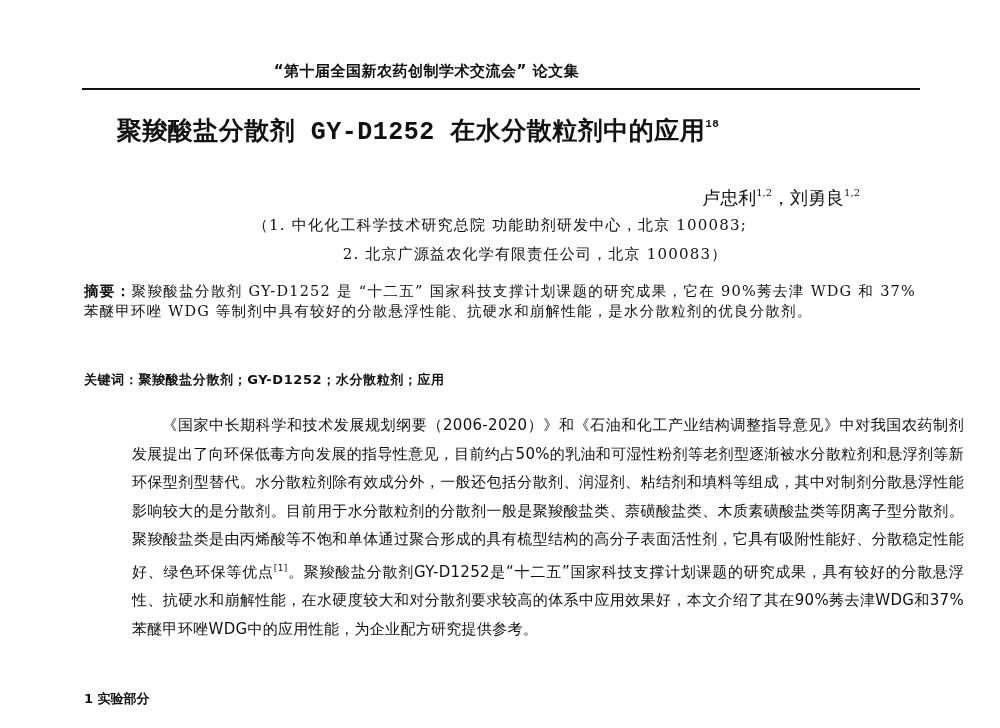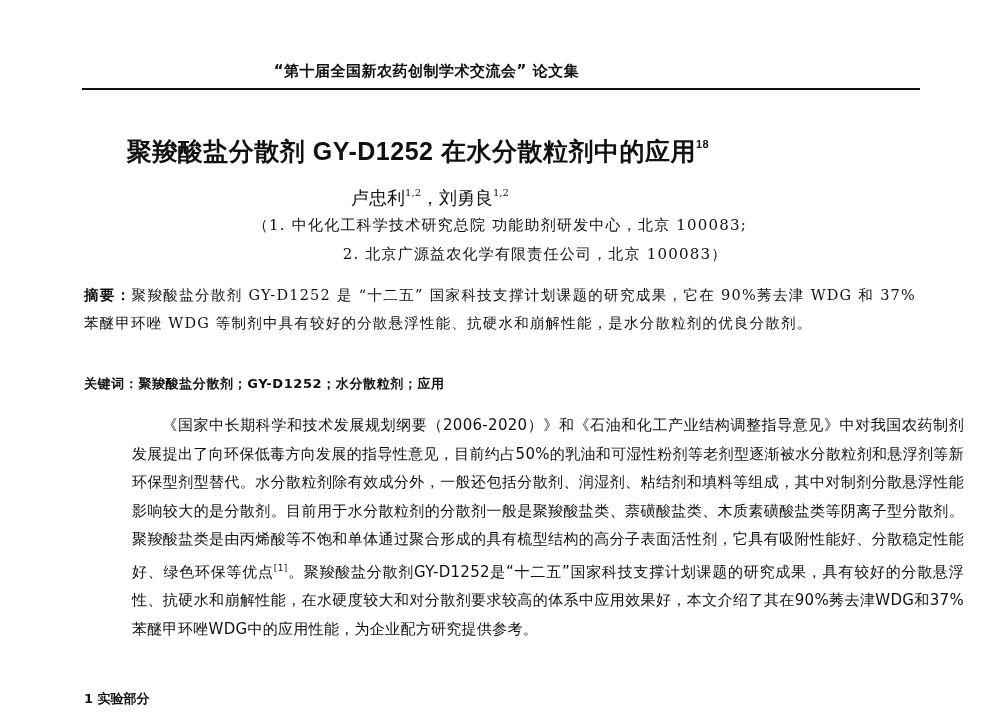--- a/index.html
+++ b/index.html
@@ -1,27 +1,27 @@
 <!DOCTYPE html>
 <html><head>
 <meta charset="utf-8">
 <style>
   html, body { margin: 0; padding: 0; background: #ffffff; }
   body { width: 1000px; height: 728px; overflow: hidden; position: relative; color: #111; font-family: "DejaVu Serif", "Liberation Serif", serif; }
   .abs { position: absolute; }
   .header { left: 0; top: 62px; width: 853px; text-align: center; font-family: "DejaVu Sans", sans-serif; font-weight: bold; font-size: 15px; letter-spacing: 0.5px; }
   .rule { left: 82px; top: 88px; width: 838px; height: 2px; background: #111; }
-  .title { left: 0; top: 135px; width: 836px; text-align: center; font-family: Liberation Sans, sans-serif; font-weight: bold; font-size: 25px; letter-spacing: 0.5px; }
+  .title { left: 0; top: 114px; width: 836px; text-align: center; font-family: Liberation Mono, monospace; font-weight: bold; font-size: 25px; letter-spacing: 0.5px; }
   .title sup { font-size: 11px; vertical-align: 12px; }
-  .authors { left: 0; top: 186px; width: 860px; text-align: center; font-size: 18px; }
+  .authors { left: 0; top: 186px; width: 860px; text-align: right; font-size: 18px; }
   .authors sup { font-size: 10px; vertical-align: 8px; }
   .aff { left: 0; width: 1000px; text-align: center; font-size: 15px; letter-spacing: 1.2px; }
   .aff1 { top: 216px; }
   .aff2 { top: 245px; padding-left: 35px; }
-  .para { left: 84px; width: 832px; font-size: 15px; line-height: 28px; text-align: justify; letter-spacing: 0.6px; }
+  .para { left: 84px; width: 832px; font-size: 15px; line-height: 20px; text-align: justify; letter-spacing: 0.6px; }
   .abstract { top: 281px; font-size: 14.5px; letter-spacing: 1.2px; }
   .label { font-family: "DejaVu Sans", sans-serif; font-weight: bold; }
   .keywords { top: 370px; font-weight: bold; font-family: "DejaVu Sans", sans-serif; font-size: 13px; }
   .body { top: 411px; font-family: "DejaVu Sans", sans-serif; font-size: 15px; line-height: 28.5px; letter-spacing: 0.3px; margin-left: 48px; }
   .indent { display: inline-block; width: 30px; }
   .body sup { font-size: 9px; vertical-align: 6px; }
   .section { left: 84px; top: 690px; font-family: "DejaVu Sans", sans-serif; font-weight: bold; font-size: 13px; }
 </style>
 </head>
 <body>

